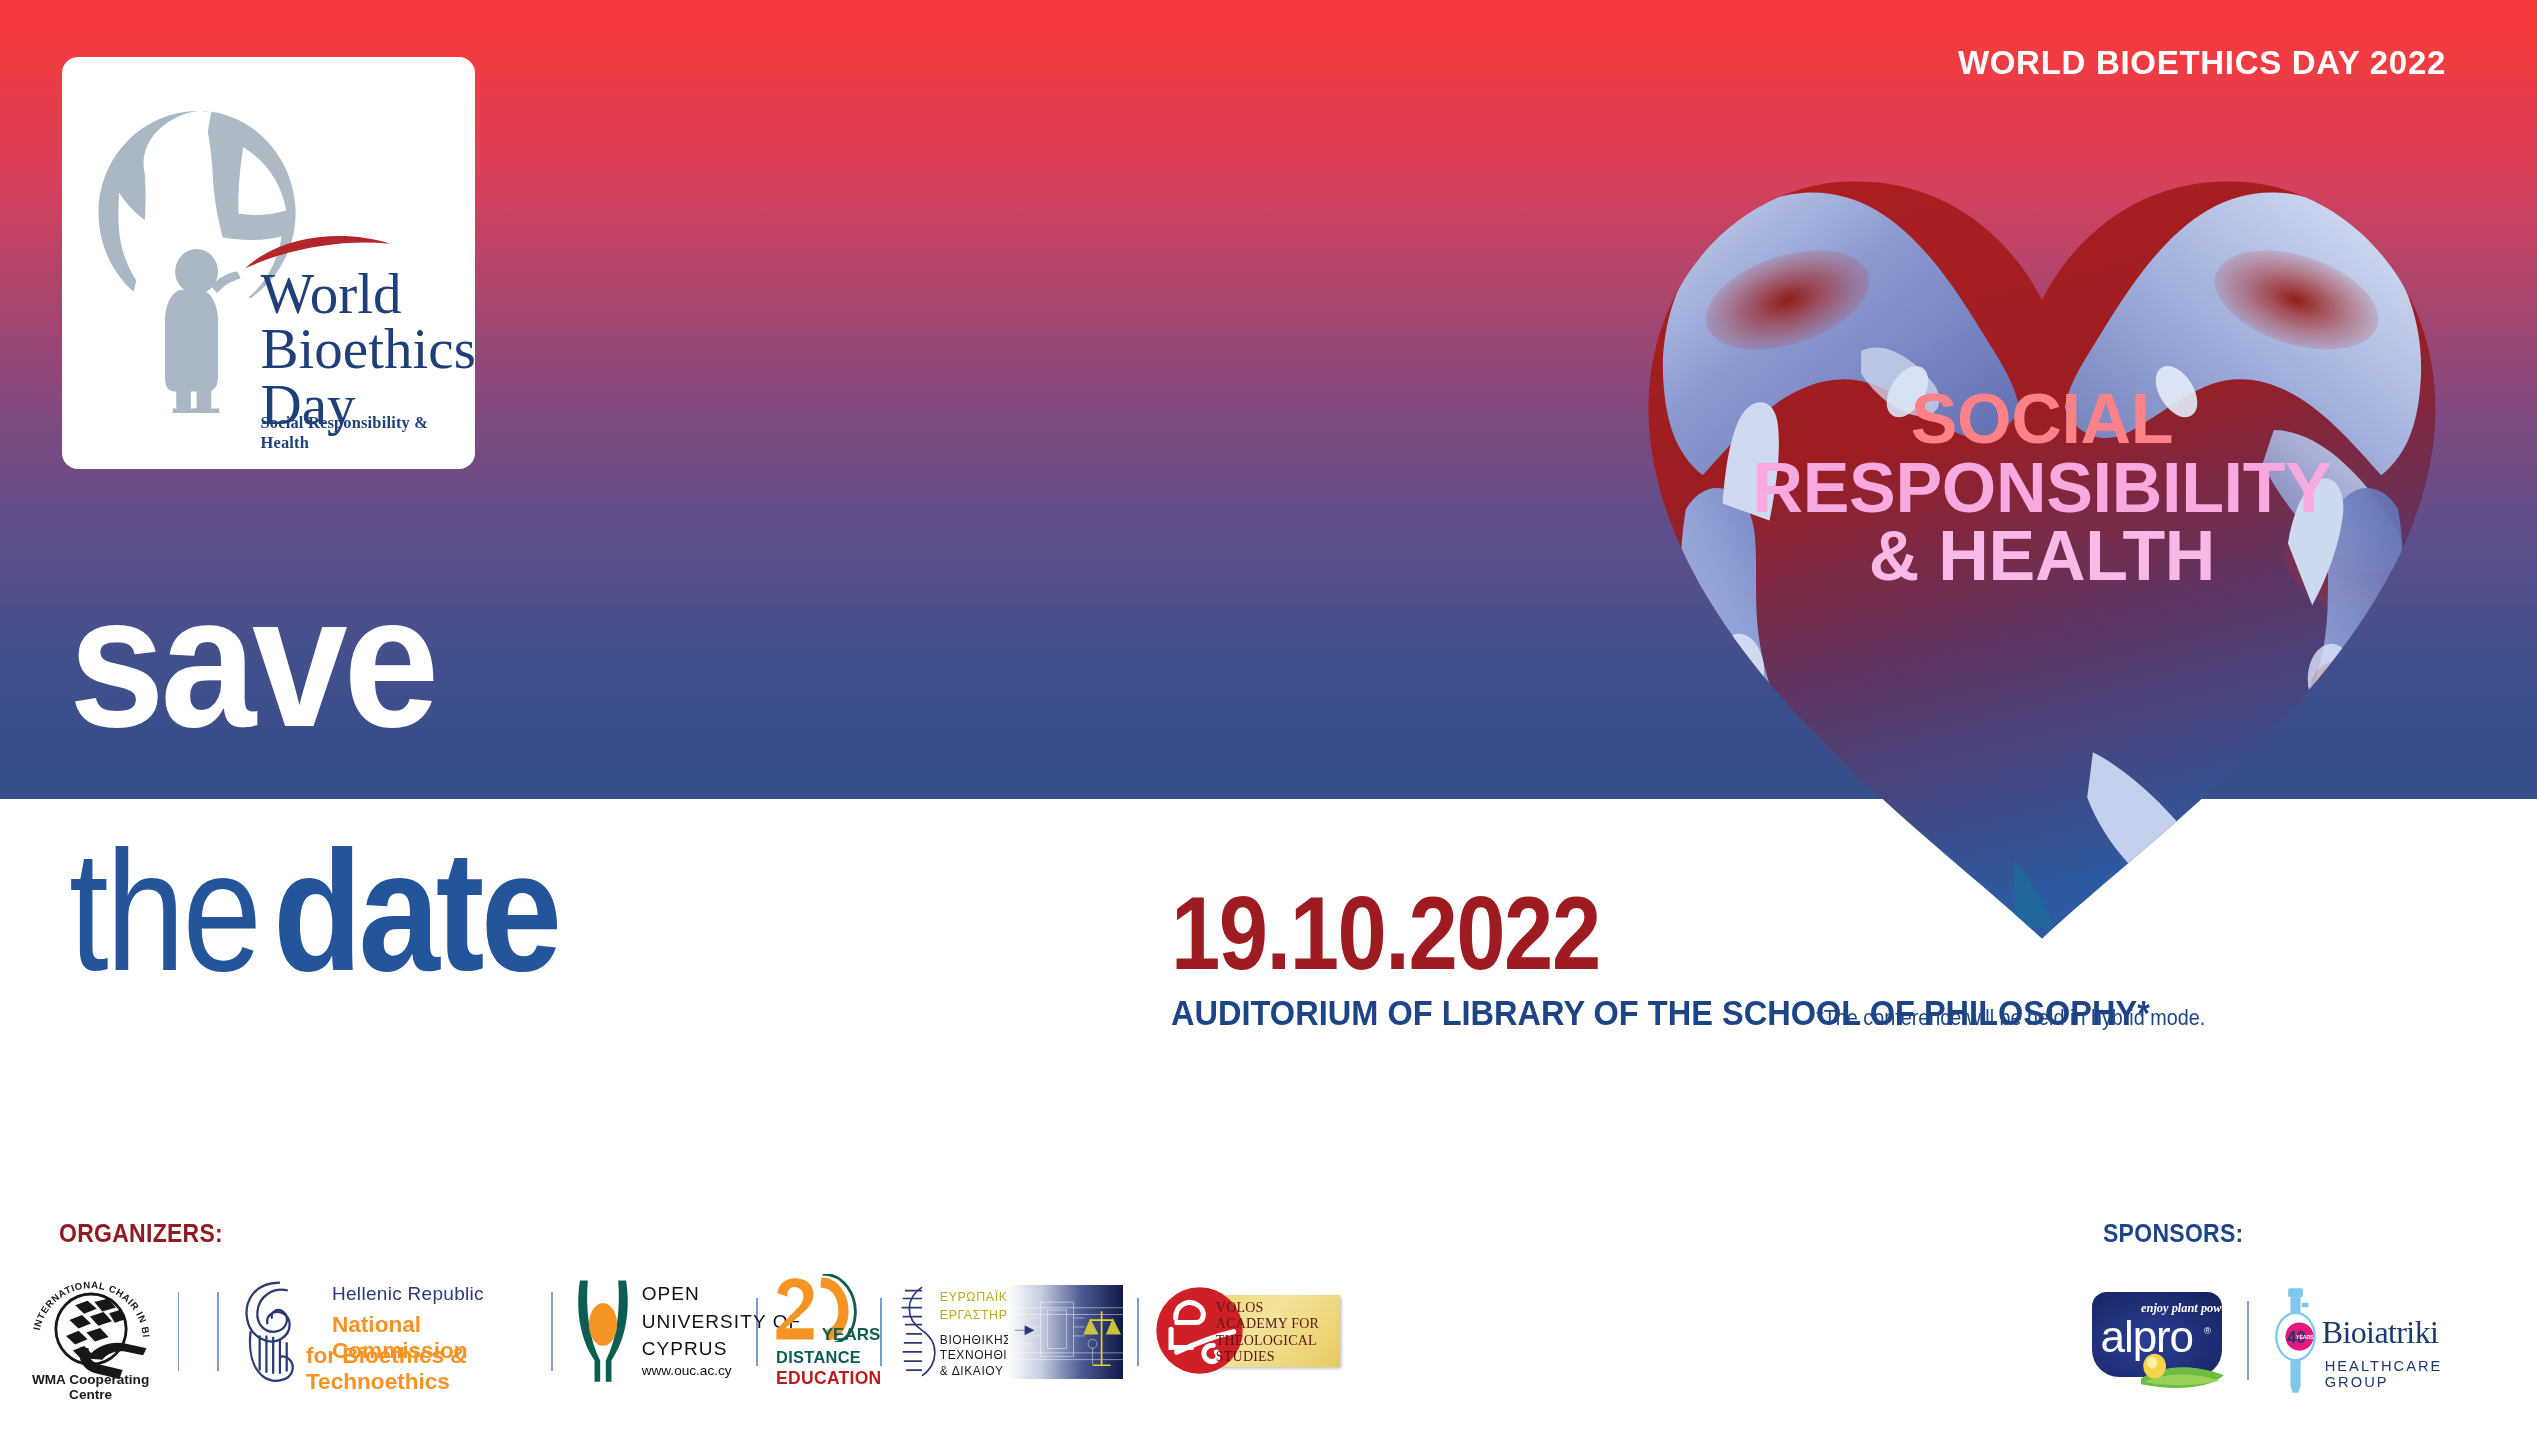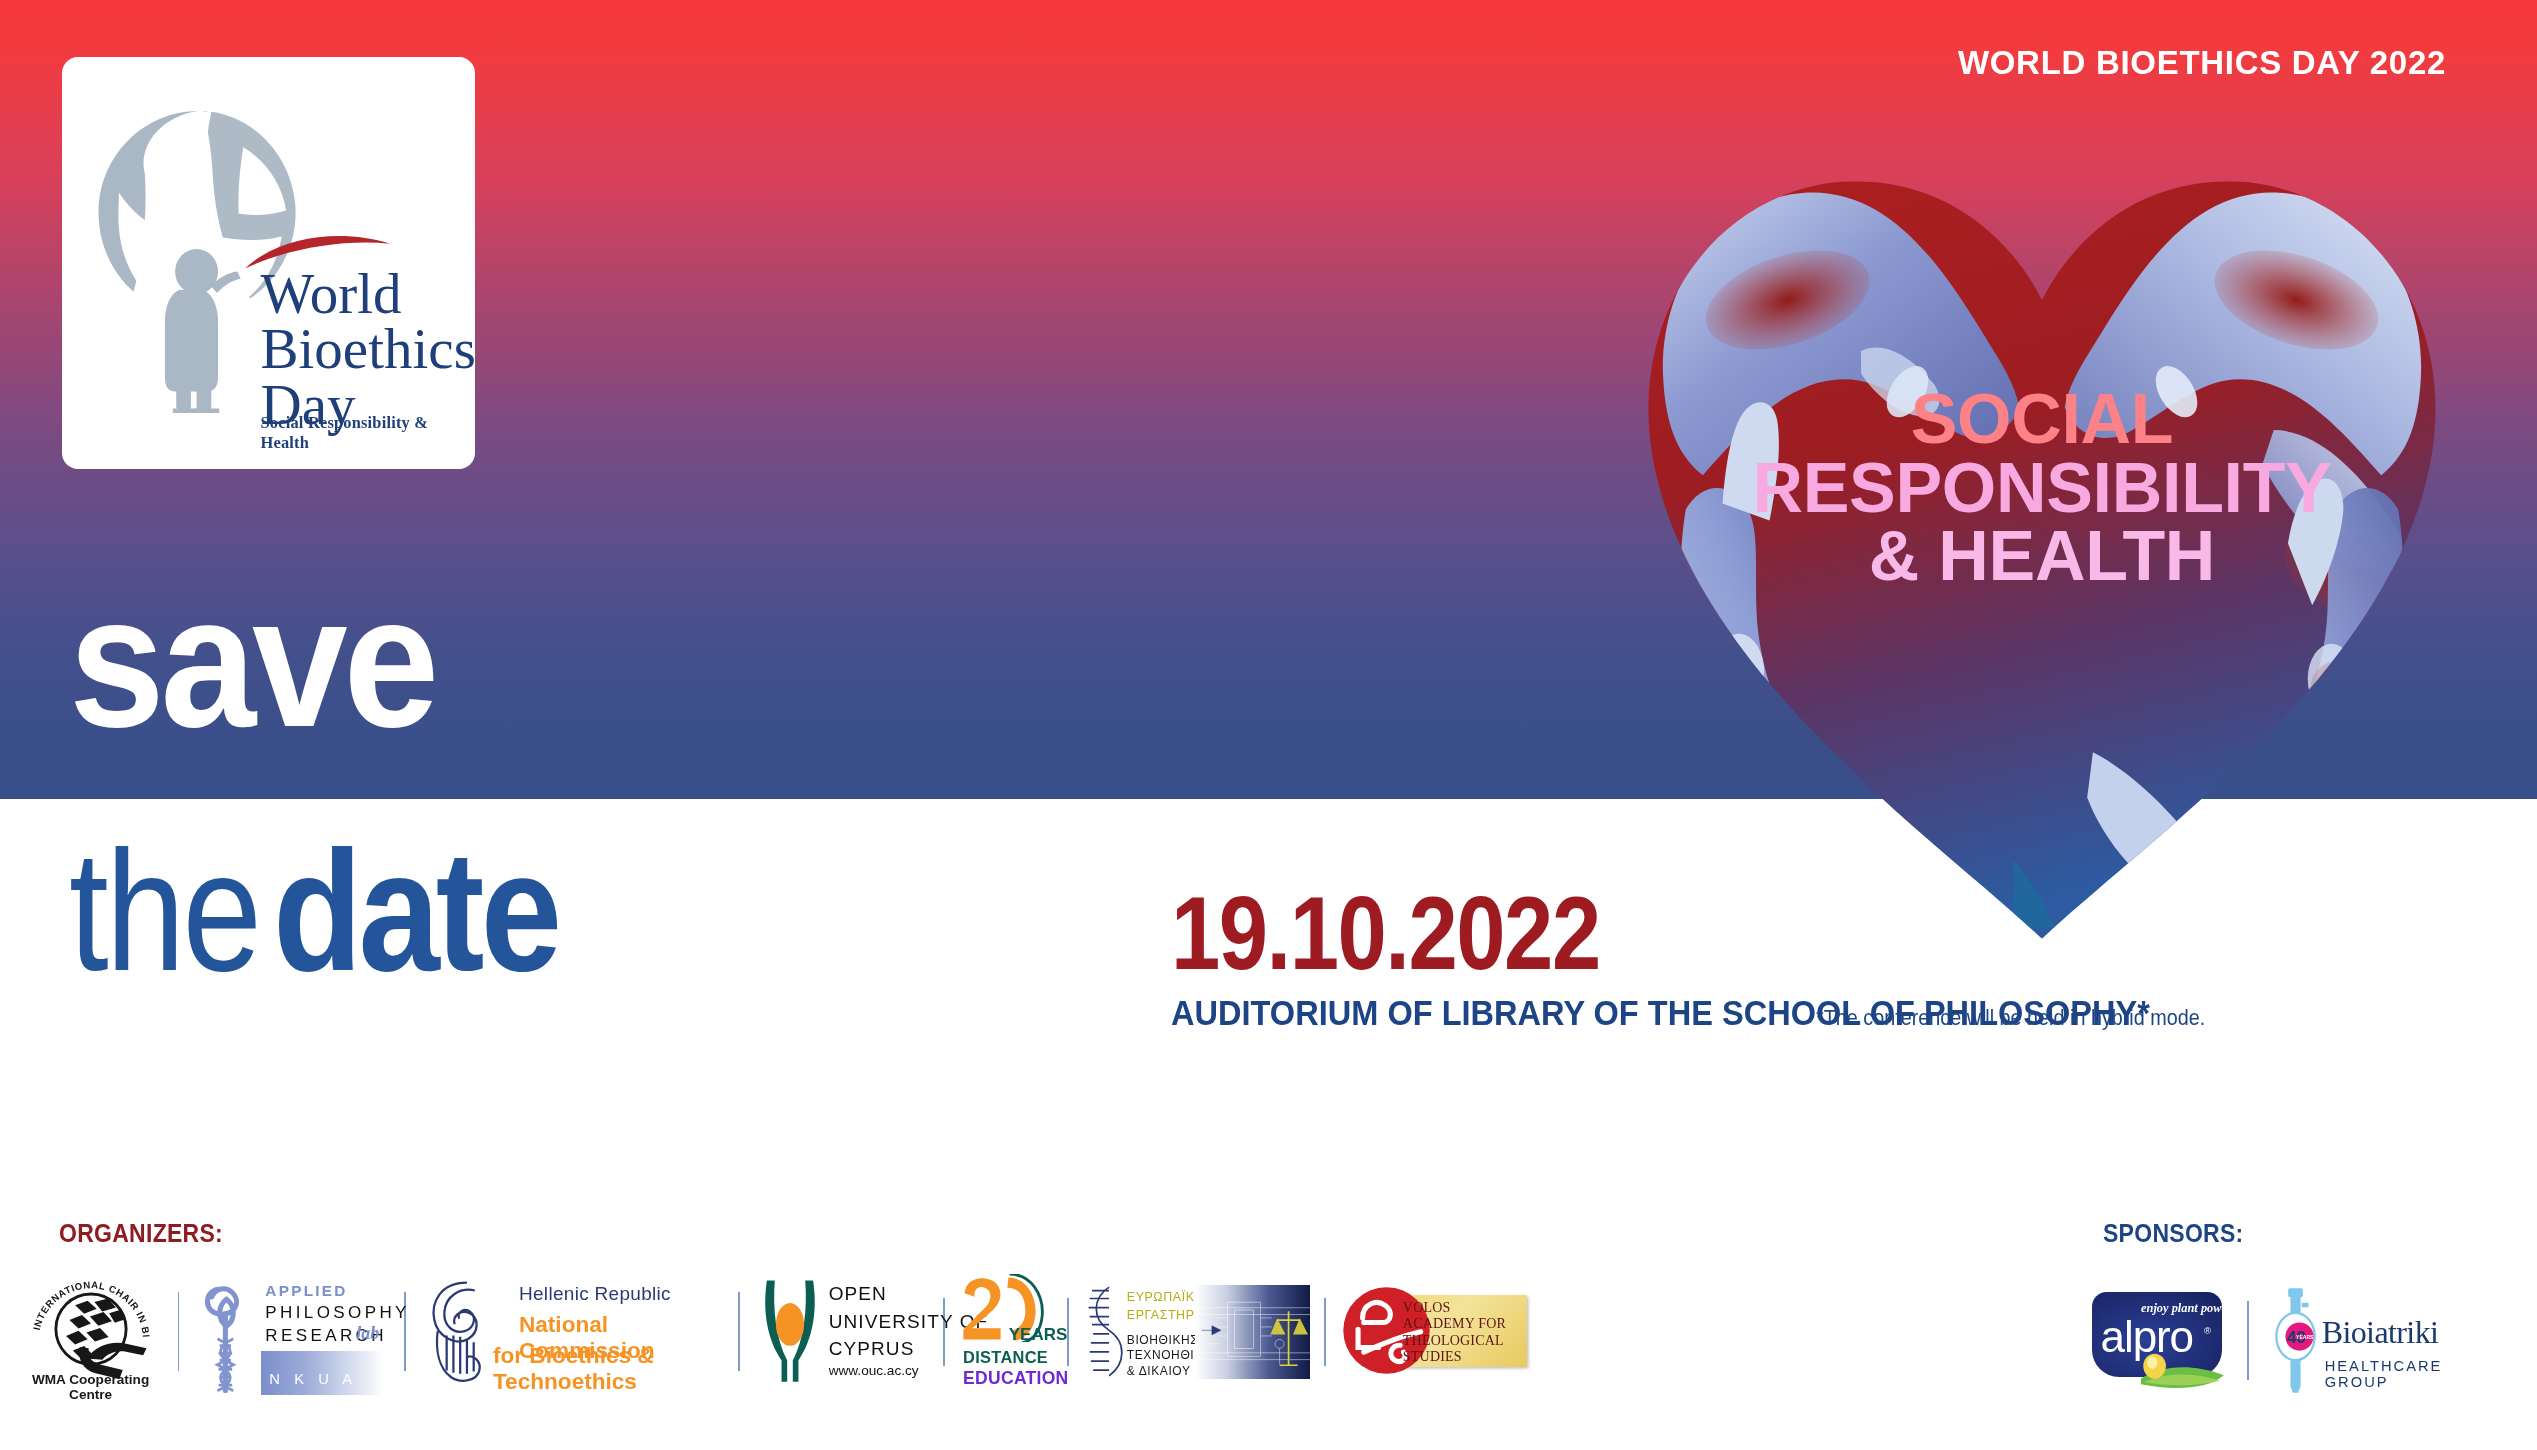--- a/index.html
+++ b/index.html
@@ -172,21 +172,21 @@
   .ouc .o1{position:absolute;left:70px;top:12.4px;font-size:19px;color:#111;letter-spacing:1.1px;}
   .ouc .o2{position:absolute;left:70px;top:40px;font-size:19px;color:#111;letter-spacing:1.1px;white-space:nowrap;}
   .ouc .o3{position:absolute;left:70px;top:67px;font-size:19px;color:#111;letter-spacing:1.1px;}
   .ouc .o4{position:absolute;left:70px;top:92px;font-size:13.6px;color:#111;}
 
   
   .yrs{width:93px;height:122px;position:relative;}
   .yrs .num{position:absolute;left:0;top:3.4px;width:93px;height:68px;}
   .yrs .y1{position:absolute;left:49px;top:54px;font-size:17px;font-weight:700;color:#0d5e52;}
   .yrs .y2{position:absolute;left:3.4px;top:77px;font-size:16.4px;font-weight:700;color:#0d5e52;letter-spacing:0.3px;}
-  .yrs .y3{position:absolute;left:3.4px;top:97px;font-size:17.5px;font-weight:700;color:#6d28d9;letter-spacing:0.3px;}
+  .yrs .y3{position:absolute;left:3.4px;top:97px;font-size:17.5px;font-weight:700;color:#b91c1c;letter-spacing:0.3px;}
 
   
   .elab{width:226px;height:96px;position:relative;}
   .elab .helix{position:absolute;left:0;top:2.3px;width:41px;height:91px;}
   .elab .g1{position:absolute;left:43px;top:6.8px;font-size:12.4px;color:#b8ac16;letter-spacing:0.6px;}
   .elab .g2{position:absolute;left:43px;top:24px;font-size:12.4px;color:#b8ac16;letter-spacing:0.6px;}
   .elab .g3{position:absolute;left:43px;top:49px;font-size:12px;color:#1a1a1a;letter-spacing:0.6px;}
   .elab .g4{position:absolute;left:43px;top:64px;font-size:12px;color:#1a1a1a;letter-spacing:0.6px;}
   .elab .g5{position:absolute;left:43px;top:80px;font-size:12px;color:#1a1a1a;letter-spacing:0.6px;}
   .elab .panel{
@@ -416,42 +416,20 @@
           </g>
           <path d="M112 172 c16 -22 44 -32 70 -26 l36 8 -6 12 -30 -6 c-16 -3 -32 2 -42 14 z" fill="#171717"></path>
           <path d="M100 152 c-4 22 6 40 28 46 l42 10 6 -16 -42 -10 c-14 -4 -20 -14 -18 -28 z" fill="#171717"></path>
         </svg>
         <div class="cap">WMA Cooperating Centre</div>
       </div>
     </div>
 
     <div class="vsep"></div>
 
-    <div class="lg">
-      <div class="aprl">
-        <svg class="dna" viewBox="0 0 100 200">
-          <g fill="none" stroke="#8194cf" stroke-width="9" stroke-linecap="round">
-            <path d="M40 16 C10 16 8 56 36 60 C64 64 76 40 62 24 C50 10 30 14 24 30"></path>
-            <path d="M50 34 C34 46 34 70 50 82 C66 70 66 46 50 34"></path>
-            <path d="M48 60 L48 196"></path>
-          </g>
-          <g fill="none" stroke="#8194cf" stroke-width="5">
-            <path d="M34 104 C64 118 64 136 34 150 C64 164 64 182 34 196"></path>
-            <path d="M62 104 C32 118 32 136 62 150 C32 164 32 182 62 196"></path>
-            <path d="M38 116 L58 116 M36 130 L60 130 M38 142 L58 142 M36 158 L60 158 M38 172 L58 172 M36 186 L60 186"></path>
-          </g>
-        </svg>
-        <div class="t1">APPLIED</div>
-        <div class="t2">PHILOSOPHY</div>
-        <div class="t3">RESEARCH</div>
-        <div class="t4">lab</div>
-        <div class="bar"></div>
-        <div class="nk">N K U A</div>
-      </div>
-    </div>
 
     <div class="vsep"></div>
 
     <div class="lg">
       <div class="hell">
         <svg class="ion" viewBox="0 0 150 190">
           <g fill="none" stroke="#2b3a74" stroke-width="4">
             <path d="M74 10 C26 10 10 46 16 76 C22 108 56 122 76 110 C96 98 96 72 78 64 C62 57 48 70 52 84"></path>
             <path d="M60 74 C56 62 70 54 80 62 C92 72 86 92 70 96 C48 102 32 84 34 62 C36 34 62 18 88 24"></path>
             <path d="M22 96 C18 130 24 162 46 178 C64 190 92 184 96 166 C100 148 84 138 74 142"></path>

